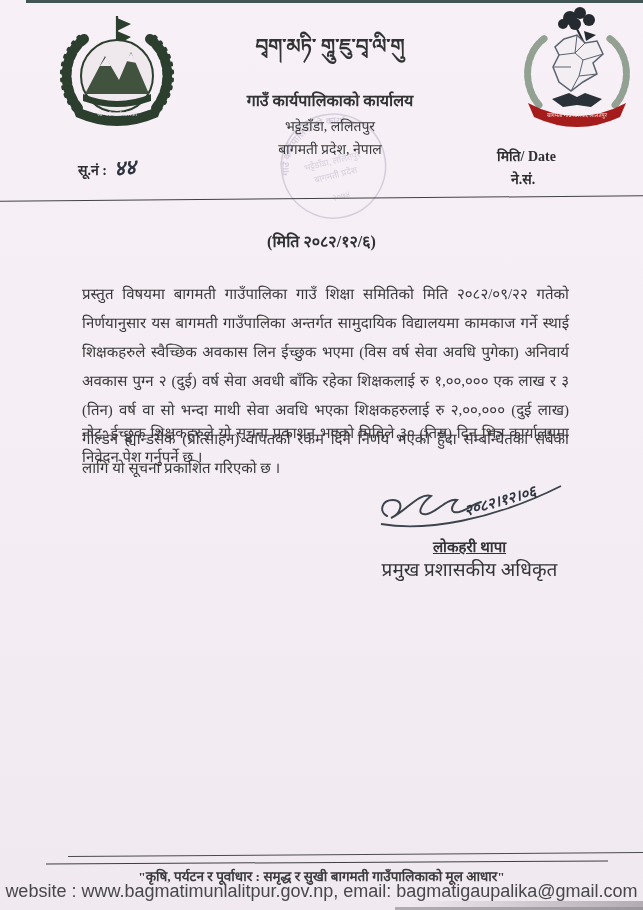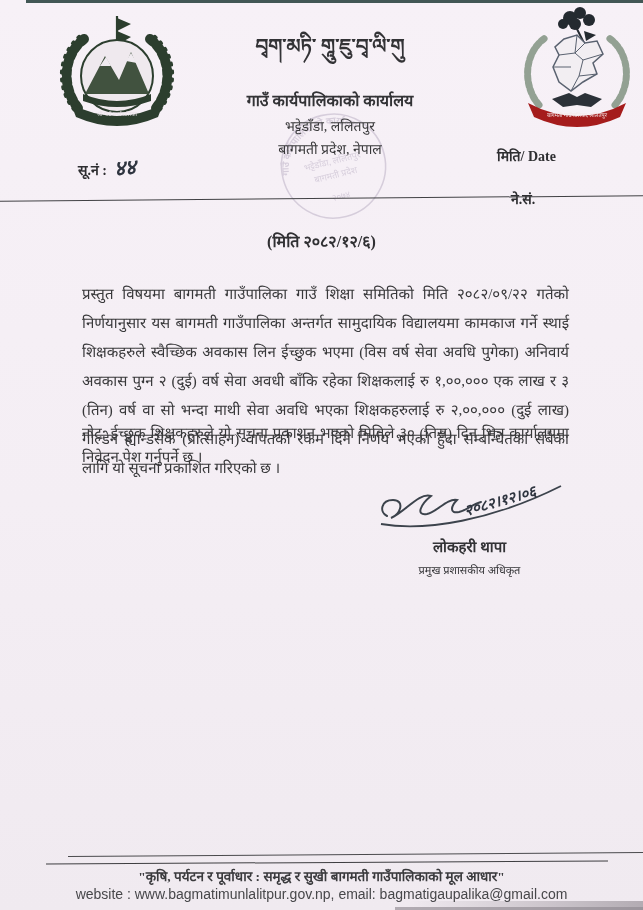--- a/index.html
+++ b/index.html
@@ -31,49 +31,49 @@
 
   
   .stamp { position:absolute; left:268px; top:100px; opacity:.30; transform:rotate(-14deg); pointer-events:none; }
 
   
   .ref-left { position:absolute; left:78px; top:148px; font-size:14px; font-weight:bold; color:#2e2e31; }
   .serial-line { margin-top:5px; }
   .hand { font-family:"Liberation Serif",serif; font-style:italic; font-weight:bold; color:#2f3540; }
   .serial-value { display:inline-block; font-size:21px; transform:rotate(-6deg); margin-left:4px; }
   .date-block { position:absolute; left:497px; top:146px; font-size:14px; font-weight:bold; color:#2e2e31; }
-  .era-label  { margin-top:24px; margin-left:14px; }
+  .era-label  { margin-top:4px; margin-left:14px; }
 
   .rule { position:absolute; top:198px; left:0; width:646px; border-top:1.7px solid #414144; transform:rotate(-0.5deg); }
 
   
   .subject { position:absolute; top:222px; left:0; width:100%; text-align:center; color:#303033; }
   .subject-title { font-size:17px; font-weight:bold; }
   .subject-date  { font-size:16px; font-weight:600; margin-top:8px; }
 
   
   .body-text { position:absolute; left:82px; top:280px; width:487px;
     font-size:15px; line-height:29px; text-align:justify; color:#38383a; }
   .note-text { position:absolute; left:82px; top:421px; width:487px;
     font-size:15px; line-height:24px; text-align:justify; color:#38383a; }
 
   
   .signature { position:absolute; left:362px; top:474px; width:215px; text-align:center; }
   .sig-script { position:relative; width:190px; height:60px; margin:0 auto; }
   .sig-date { position:absolute; left:88px; top:16px; font-size:15px; transform:rotate(-16deg); white-space:nowrap; }
-  .sig-name  { font-size:15px; font-weight:600; margin-top:2px; color:#333336; }
-  .sig-title { font-size:11px; margin-top:6px; color:#333336;text-align:center; }
+  .sig-name  { font-size:15px; font-weight:600; margin-top:2px; color:#333336;text-decoration:underline; }
+  .sig-title { font-size:19px; color:#333336;text-align:center; }
 
   
   .f-line1 { position:absolute; bottom:55px; left:68px; right:-2px; border-top:1.5px solid #4a4a4d; transform:rotate(-0.4deg); }
   .f-line2 { position:absolute; bottom:47px; left:46px; width:562px; border-top:1.9px solid #3e3e41; transform:rotate(-0.3deg); }
   .f-quote { position:absolute; bottom:25px; left:0; width:100%; text-align:center;
     font-size:13.5px; font-weight:600; color:#3a3a3d; }
   .f-contact { position:absolute; bottom:8px; left:0; width:100%; text-align:center;
-    font-family:"Liberation Sans","DejaVu Sans",sans-serif; font-size:14px; color:#47474a; }
+    font-family:"Liberation Sans","DejaVu Sans",sans-serif; font-size:18px; color:#47474a; }
 
   svg text { font-family:"Liberation Serif","DejaVu Serif",serif; }
 </style>
 </head>
 <body>
 
 <div class="paper">
 
   <div class="top-edge"></div>
   <div class="bottom-shadow"></div>

